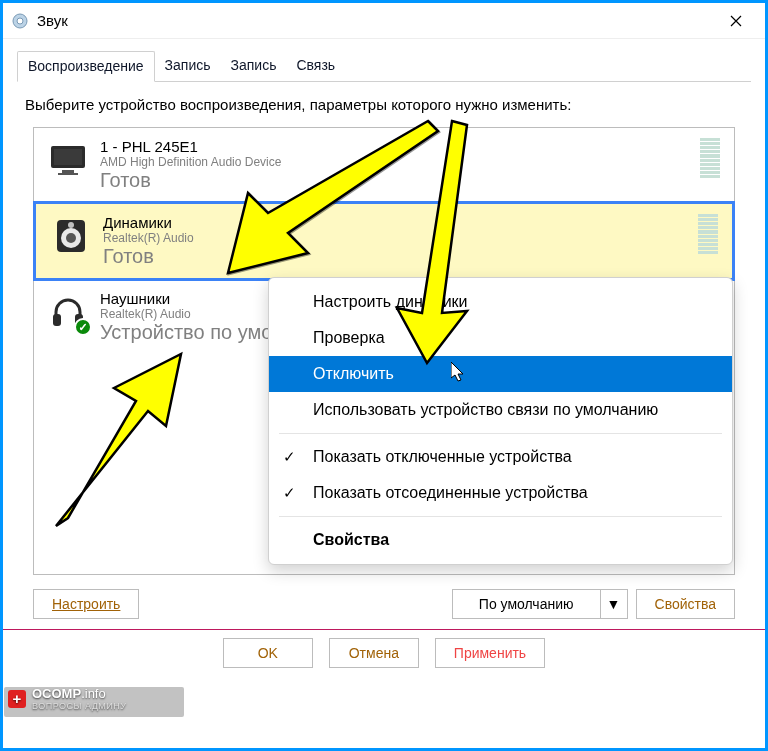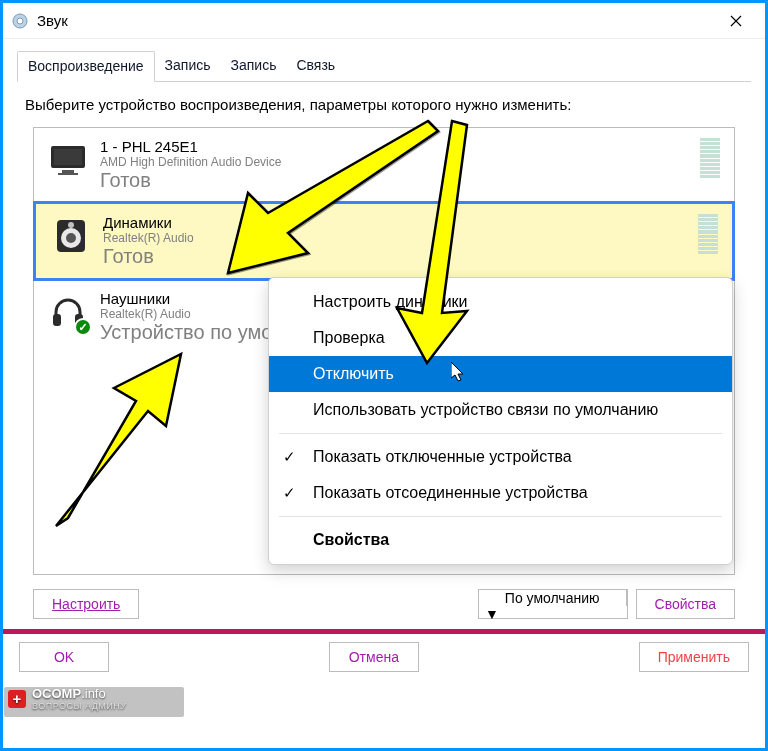--- a/index.html
+++ b/index.html
@@ -127,47 +127,46 @@
     align-items: center;
     padding: 8px 30px 6px 30px;
     gap: 8px;
   }
   .btn {
     height: 30px;
     padding: 0 18px;
     background: #fff;
     border: 1px solid #bcbcbc;
     font-size: 14px;
-    color: #a21caf;
+    color: #a16207;
     display: flex;
     align-items: center;
     justify-content: center;
     cursor: default;
   }
   .btn.disabled { color: #ef4444; }
   .btn-split {
     display: flex;
     height: 30px;
     border: 1px solid #bcbcbc;
-    flex-direction: column;
   }
   .btn-split .main {
     padding: 0 26px;
     display:flex; align-items:center;
     border-right: 1px solid #bcbcbc;
   }
   .btn-split .arrow {
     width: 26px; display:flex;align-items:center;justify-content:center;
   }
   .dialog-footer {
     display: flex;
-    justify-content: space-between;
+    justify-content: center;
     gap: 16px;
     padding: 8px 16px 10px 16px;
-    border-top: 5px solid #be185d;
+    border-top: 1px solid #be185d;
     margin-top: 4px;
   }
   .dialog-footer .btn { min-width: 90px; justify-content:center; }
 
   
   .context-menu {
     position: absolute;
     left: 268px;
     top: 277px;
     width: 465px;

